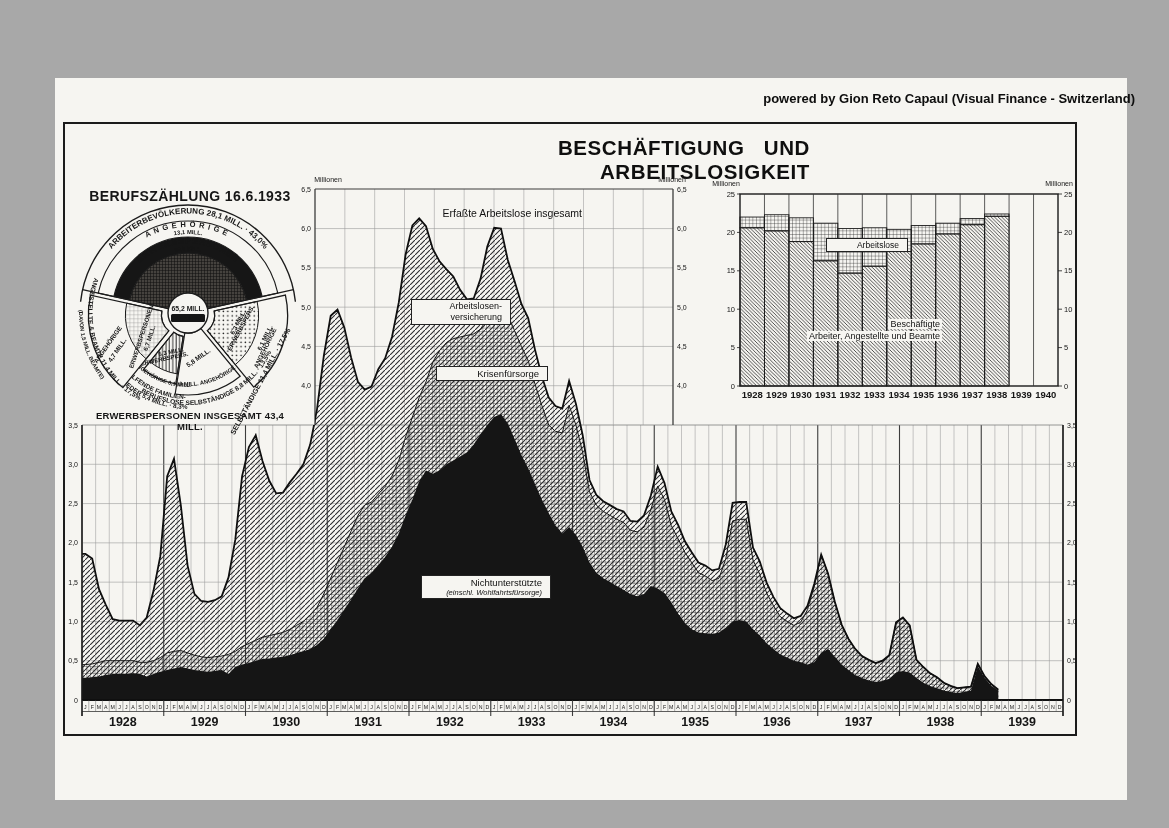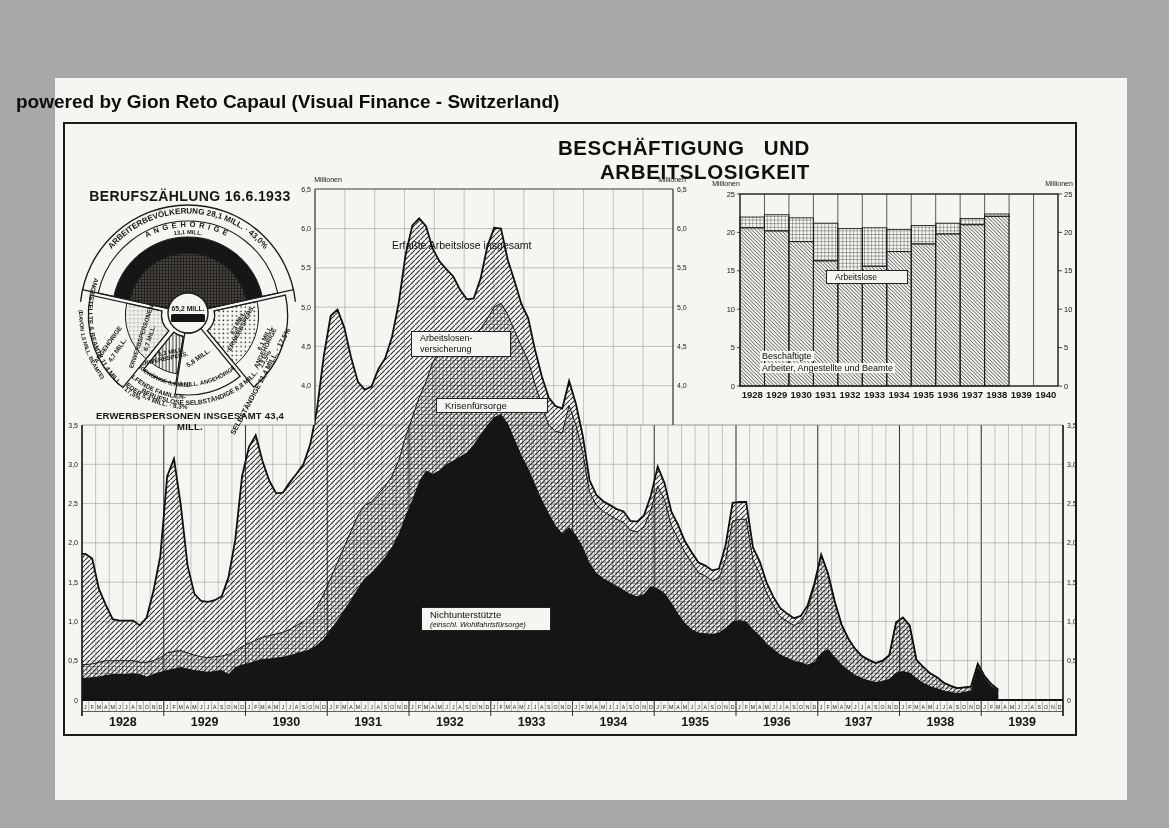--- a/index.html
+++ b/index.html
@@ -1,30 +1,30 @@
 <!DOCTYPE html>
 <html><head>
 <meta charset="utf-8">
 <style>
   html,body{margin:0;padding:0;background:#a8a8a8;}
   .screen{position:relative;width:1169px;height:828px;background:#a8a8a8;overflow:hidden;
           font-family:"Liberation Sans", sans-serif;color:#161616;}
   .page{position:absolute;left:55px;top:78px;width:1072px;height:722px;background:#f6f5f1;}
-  .powered{position:absolute;left:0;top:91px;width:1135px;text-align:left;
-           font-size:19px;font-weight:bold;color:#0d0d0d;margin-left:16px;}
+  .powered{position:absolute;left:0;top:91px;width:1135px;text-align:right;
+           font-size:13px;font-weight:bold;color:#0d0d0d;}
   .frame{position:absolute;left:63px;top:122px;width:1010px;height:610px;border:2.5px solid #1b1b1b;}
   .chart-title{position:absolute;left:330px;top:136px;width:480px;text-align:right;
       font-size:20.5px;font-weight:bold;letter-spacing:.6px;word-spacing:13px;color:#0f0f0f;}
   .pie-title{position:absolute;left:84px;top:188px;width:212px;text-align:center;
       font-size:14px;font-weight:bold;letter-spacing:.4px;}
   .pie-footer{position:absolute;left:90px;top:410px;width:200px;text-align:center;
       font-size:9.5px;font-weight:bold;letter-spacing:.2px;}
   svg.canvas{position:absolute;left:0;top:0;}
   svg text{font-family:"Liberation Sans", sans-serif;fill:#161616;}
-  .anno{position:absolute;text-align:left;color:#111;margin-top:32px;}
+  .anno{position:absolute;text-align:right;color:#111;}
   .boxed{background:#f6f5f1;border:1px solid #222;padding:1px 8px;}
   .lbl-erfasste{left:392px;top:207px;width:190px;font-size:10.5px;}
   .lbl-alv{left:411px;top:299px;width:82px;font-size:9px;line-height:1.2;}
   .lbl-krise{left:436px;top:366px;width:94px;font-size:9.5px;}
   .lbl-wohl{left:421px;top:575px;width:112px;font-size:9.5px;line-height:1.2;}
   .lbl-wohl .it{font-style:italic;font-size:7.5px;display:block;}
   .lbl-bar-arb{left:826px;top:238px;width:64px;font-size:8.5px;}
   .lbl-bar-besch{left:760px;top:319px;width:182px;font-size:9px;line-height:1.3;}
   .lbl-bar-besch span{background:#f6f5f1;padding:0 2px;}
 </style>

